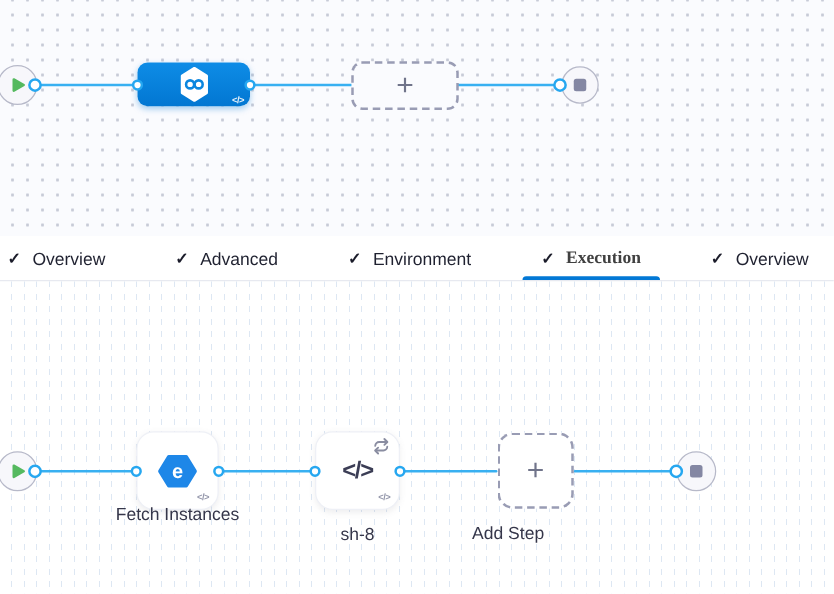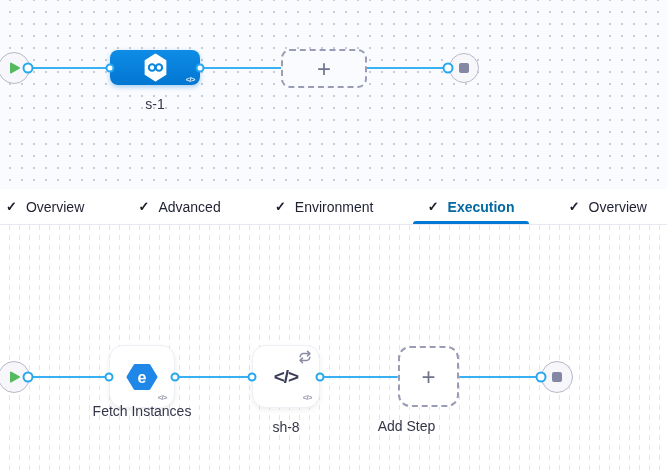--- a/index.html
+++ b/index.html
@@ -25,21 +25,21 @@
   
   .tabbar{
     position:absolute;left:0;top:189px;width:667px;height:36px;
     background:#ffffff;border-bottom:1px solid #e7e9f0;box-sizing:border-box;
     display:flex;align-items:stretch;justify-content:space-between;
     padding:0 20px 0 6px;z-index:5;
   }
   .tab{display:flex;align-items:center;gap:9px;position:relative;
     font-size:14px;color:#1f2130;cursor:pointer;white-space:nowrap;}
   .tab .check{font-size:13px;font-weight:700;color:#1b1c2a;}
-  .tab.active .tab-label{font-weight:700;color:#0369a1;}
+  .tab.active .tab-label{font-weight:700;color:#404040;font-family:Liberation Serif, serif;}
   .tab.active::after{
     content:"";position:absolute;left:-15px;right:-15px;bottom:0;height:3px;
     background:#0278d5;border-radius:3px 3px 0 0;
   }
   
   .edge{position:absolute;height:2.5px;background:#38b0f1;border-radius:2px;z-index:1;}
   .port{position:absolute;box-sizing:border-box;background:#ffffff;
     border:2px solid #26a7f0;border-radius:50%;z-index:4;
     transform:translate(-50%,-50%);}
   .port.sm{width:9px;height:9px;}
@@ -98,21 +98,20 @@
       <svg width="27" height="29" viewBox="0 0 24 28">
         <polygon points="12,1.5 21.5,7.5 21.5,20.5 12,26.5 2.5,20.5 2.5,7.5" fill="#ffffff" stroke="#ffffff" stroke-width="2" stroke-linejoin="round"></polygon>
         <circle cx="8.7" cy="14" r="3.1" fill="none" stroke="#0b86df" stroke-width="2"></circle>
         <circle cx="15.3" cy="14" r="3.1" fill="none" stroke="#0b86df" stroke-width="2"></circle>
       </svg>
     </span>
     <span class="code-badge">&lt;/&gt;</span>
   </div>
   <div class="port sm" style="left:110px;top:68px;"></div>
   <div class="port sm" style="left:200px;top:68px;"></div>
-  <div class="node-label" style="left:110px;width:90px;top:96px;">s-1</div>
 
   <div class="add-box add-stage">
     <span class="plus">+</span>
   </div>
 
   <div class="port lg" style="left:448px;top:68px;"></div>
   <div class="round-node" style="left:449px;top:53px;width:30px;height:30px;">
     <span class="stop-square"></span>
   </div>
 </div>

